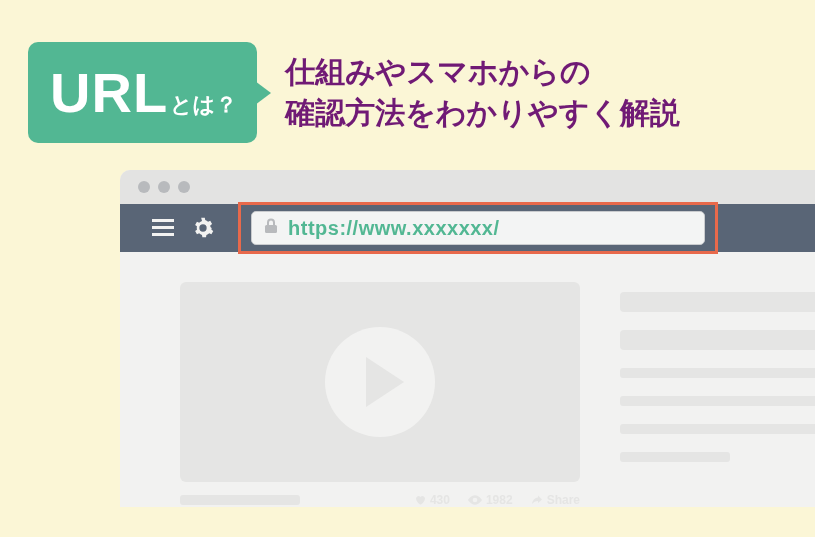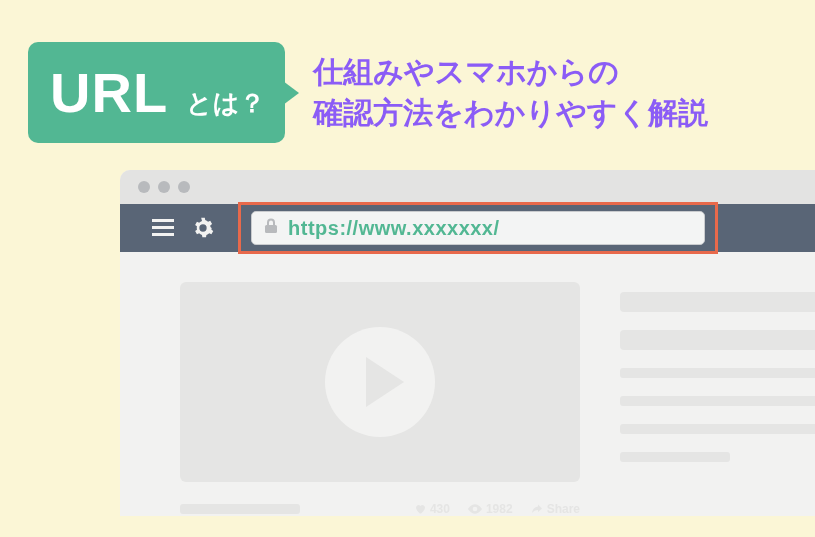--- a/index.html
+++ b/index.html
@@ -29,37 +29,37 @@
     position: relative;
     margin-right: 10px;
   }
   .badge .big {
     font-size: 56px;
     font-weight: 800;
     letter-spacing: 1px;
     font-family: Arial, sans-serif;
   }
   .badge .small {
-    font-size: 26px;
+    font-size: 22px;
     font-weight: 700;
-    margin-left: 18px;
+    margin-left: 2px;
   }
   .badge::after {
     content: "";
     position: absolute;
     right: -14px;
     top: 50%;
     transform: translateY(-50%);
     border-left: 16px solid #52b793;
     border-top: 12px solid transparent;
     border-bottom: 12px solid transparent;
   }
   
   .title-text {
-    color: #8b5cf6;
+    color: #701a75;
     font-size: 30px;
     font-weight: 800;
     line-height: 1.35;
     margin-left: 18px;
   }
   
   .browser-wrap {
     position: absolute;
     left: 120px;
     right: 0;
@@ -149,21 +149,21 @@
     display: flex; align-items: center; justify-content: center;
   }
   .play-tri {
     width: 0; height: 0;
     border-left: 38px solid #e5e5e4;
     border-top: 25px solid transparent;
     border-bottom: 25px solid transparent;
     margin-left: 10px;
   }
   .video-meta {
-    margin-top: 20px;
+    margin-top: 11px;
     display: flex;
     align-items: center;
     gap: 14px;
   }
   .meta-title-bar {
     width: 120px; height: 10px; background: #e5e5e4; border-radius: 3px;
   }
   .meta-right {
     margin-left: auto;
     display: flex; gap: 18px; align-items: center;

